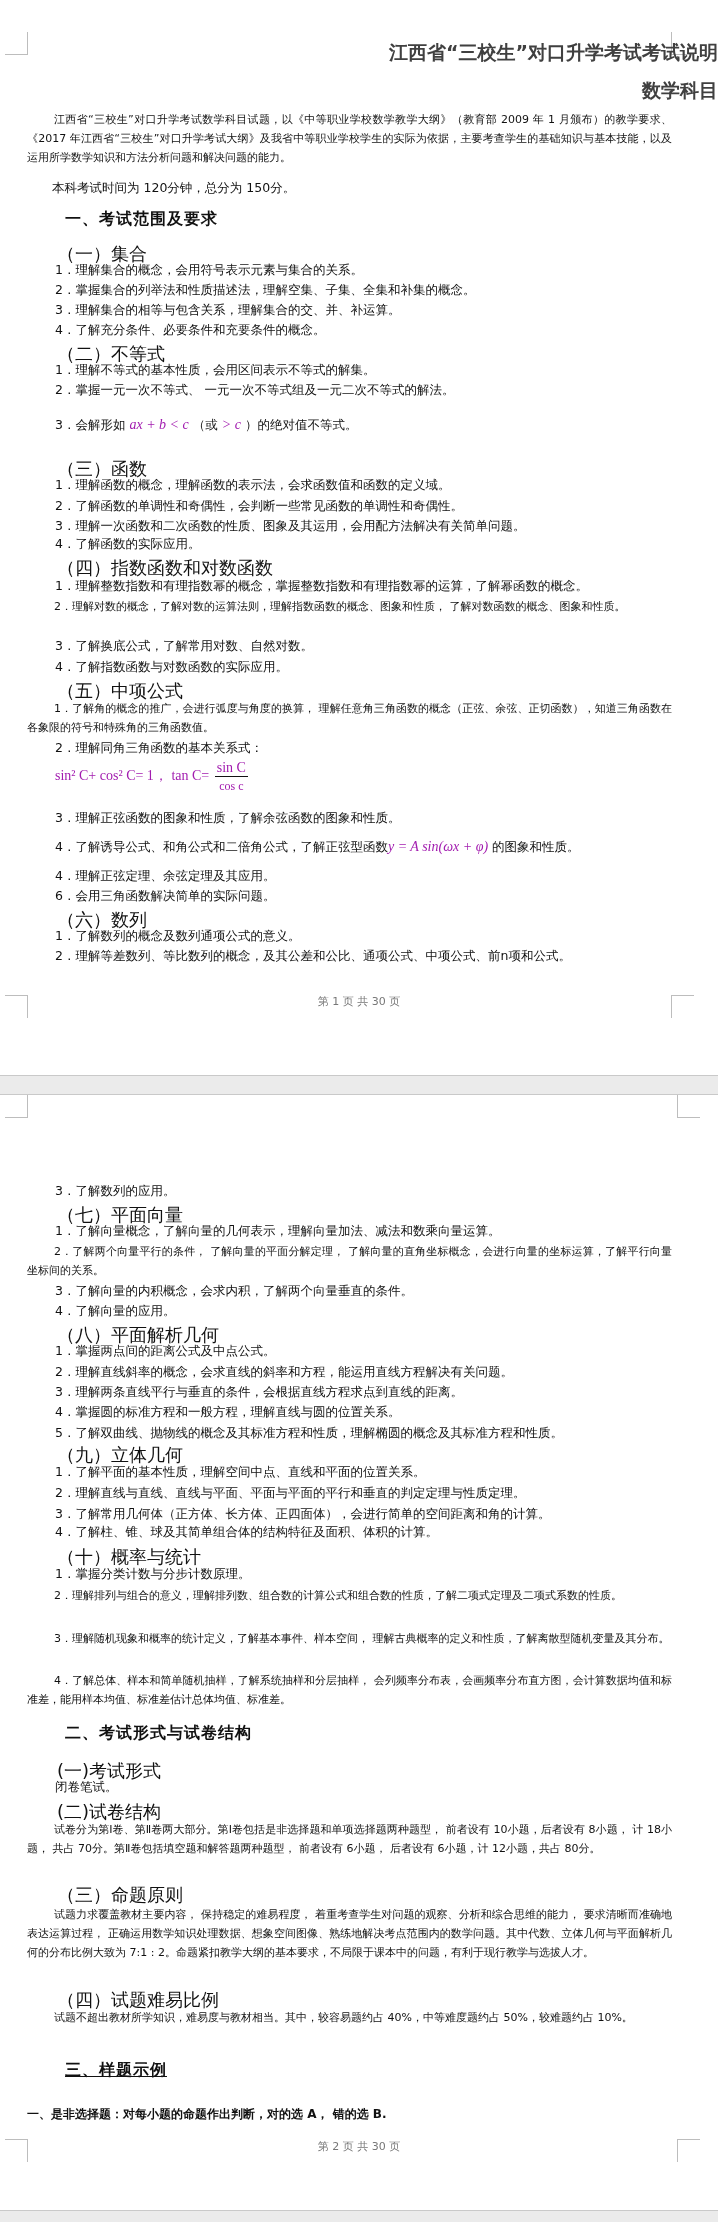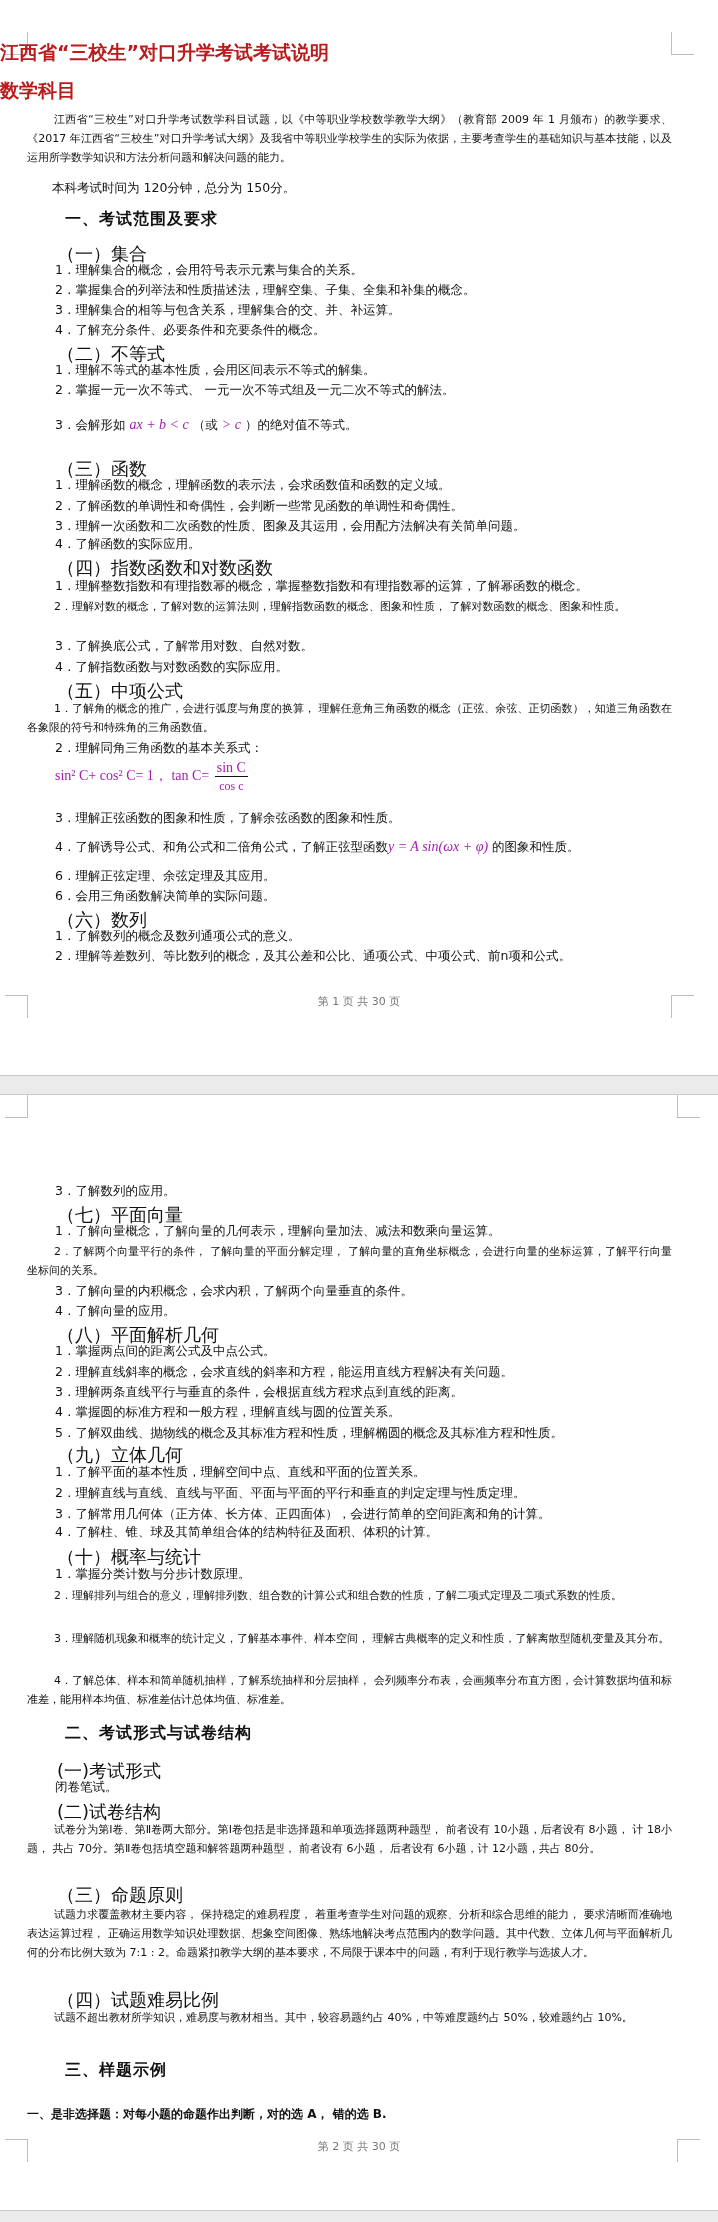--- a/index.html
+++ b/index.html
@@ -32,22 +32,22 @@
   .page-gap.bottom { top: 2210px; height: 12px; border-bottom: none; }
   .corner { position: absolute; width: 22px; height: 22px; border-color: #bdbdbd; border-style: solid; border-width: 0; }
   .c-tl { border-right-width: 1px; border-bottom-width: 1px; }
   .c-tr { border-left-width: 1px; border-bottom-width: 1px; }
   .c-bl { border-right-width: 1px; border-top-width: 1px; }
   .c-br { border-left-width: 1px; border-top-width: 1px; }
 
   .abs { position: absolute; white-space: nowrap; }
   .title {
     font-family: "DejaVu Sans", sans-serif;
-    font-weight: bold; font-size: 19px; color: #b91c1c;
-    left: 0; width: 718px; text-align: left;
+    font-weight: bold; font-size: 19px; color: #404040;
+    left: 0; width: 718px; text-align: right;
   }
   .h1 { font-weight: bold; font-size: 16px; color: #111; left: 65px; letter-spacing: 1px; }
   .sub { font-size: 18px; left: 57px; color: #111; }
   .item { font-size: 12.5px; left: 55px; color: #111; }
   .para {
     position: absolute; left: 27px; width: 645px;
     font-size: 11px; line-height: 19px; color: #111;
     text-indent: 27px; text-align: justify; white-space: normal;
   }
   .math { font-family: "Liberation Serif", "DejaVu Serif", serif; font-size: 14px; color: #a21caf; }
@@ -113,21 +113,21 @@
     <span class="frac">
       <span class="top">sin C</span>
       <span class="bot">cos c</span>
     </span>
   </div>
   <div class="abs item" style="top:810px;">3．理解正弦函数的图象和性质，了解余弦函数的图象和性质。</div>
   <div class="abs item" style="top:839px;">
     <span>4．了解诱导公式、和角公式和二倍角公式，了解正弦型函数</span><span class="math" style="font-style:italic;">y = A sin(ωx + φ)</span>
     <span>的图象和性质。</span>
   </div>
-  <div class="abs item" style="top:868px;">6．理解正弦定理、余弦定理及其应用。</div>
+  <div class="abs item" style="top:868px;">4．理解正弦定理、余弦定理及其应用。</div>
   <div class="abs item" style="top:888px;">6．会用三角函数解决简单的实际问题。</div>
 
   <div class="abs sub" style="top:908px;">（六）数列</div>
   <div class="abs item" style="top:928px;">1．了解数列的概念及数列通项公式的意义。</div>
   <div class="abs item" style="top:948px;">2．理解等差数列、等比数列的概念，及其公差和公比、通项公式、中项公式、前n项和公式。</div>
 
   <div class="corner c-bl" style="left:5px;top:995px;"></div>
   <div class="corner c-br" style="left:671px;top:995px;"></div>
   <div class="abs footer" style="top:994px;">第 1 页    共 30 页</div>
 </div>
@@ -168,21 +168,21 @@
   <div class="abs h1" style="top:628px;">二、考试形式与试卷结构</div>
   <div class="abs sub" style="top:664px;">(一)考试形式</div>
   <div class="abs item" style="top:684px;">闭卷笔试。</div>
   <div class="abs sub" style="top:705px;">(二)试卷结构</div>
   <div class="para" style="top:725px;">试卷分为第Ⅰ卷、第Ⅱ卷两大部分。第Ⅰ卷包括是非选择题和单项选择题两种题型， 前者设有 10小题，后者设有 8小题， 计 18小题， 共占 70分。第Ⅱ卷包括填空题和解答题两种题型， 前者设有 6小题， 后者设有 6小题，计 12小题，共占 80分。</div>
   <div class="abs sub" style="top:788px;">（三）命题原则</div>
   <div class="para" style="top:810px;">试题力求覆盖教材主要内容， 保持稳定的难易程度， 着重考查学生对问题的观察、分析和综合思维的能力， 要求清晰而准确地表达运算过程， 正确运用数学知识处理数据、想象空间图像、熟练地解决考点范围内的数学问题。其中代数、立体几何与平面解析几何的分布比例大致为 7:1 : 2。命题紧扣教学大纲的基本要求，不局限于课本中的问题，有利于现行教学与选拔人才。</div>
   <div class="abs sub" style="top:893px;">（四）试题难易比例</div>
   <div class="para" style="top:913px;">试题不超出教材所学知识，难易度与教材相当。其中，较容易题约占 40%，中等难度题约占 50%，较难题约占 10%。</div>
 
-  <div class="abs h1" style="top:965px;">三、样题示例</div>
+  <div class="abs h1" style="top:965px;text-decoration:underline;">三、样题示例</div>
   <div class="abs bold-q" style="top:1011px;">一、是非选择题：对每小题的命题作出判断，对的选 A， 错的选 B.</div>
 
   <div class="corner c-bl" style="left:5px;top:1044px;"></div>
   <div class="corner c-br" style="left:677px;top:1044px;"></div>
   <div class="abs footer" style="top:1044px;">第 2 页    共 30 页</div>
 </div>
 
 <div class="page-gap bottom"></div>
 
 </body></html>

